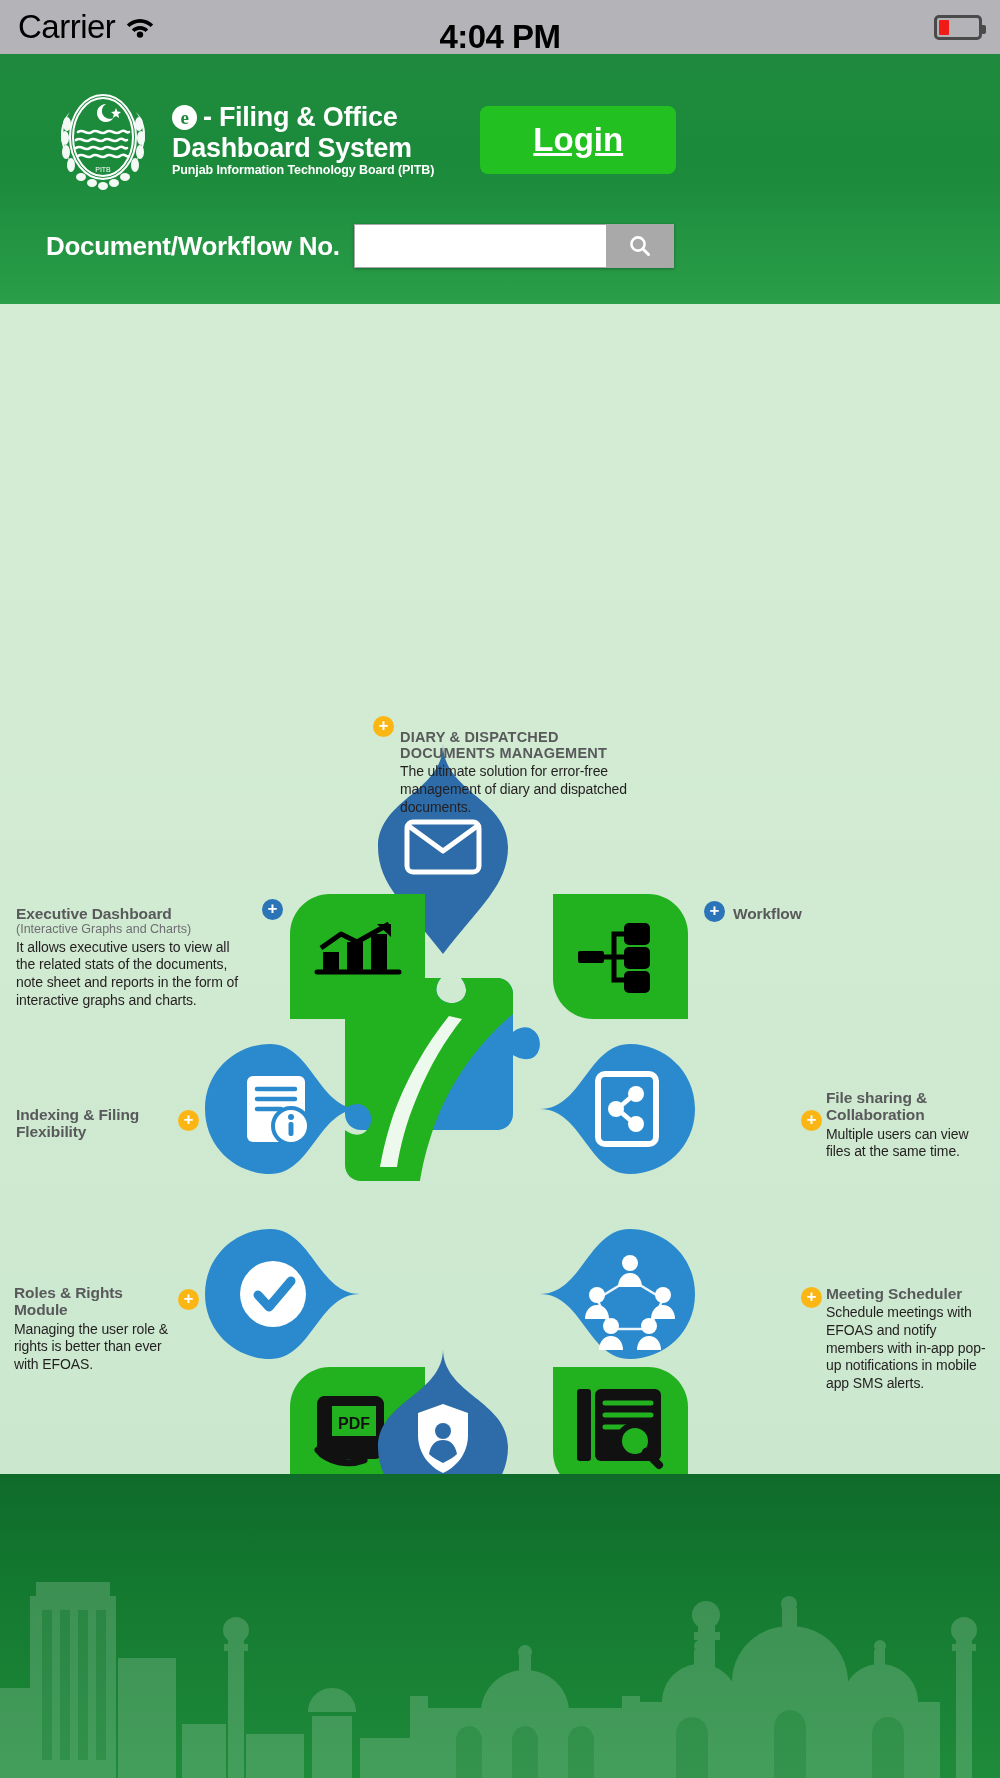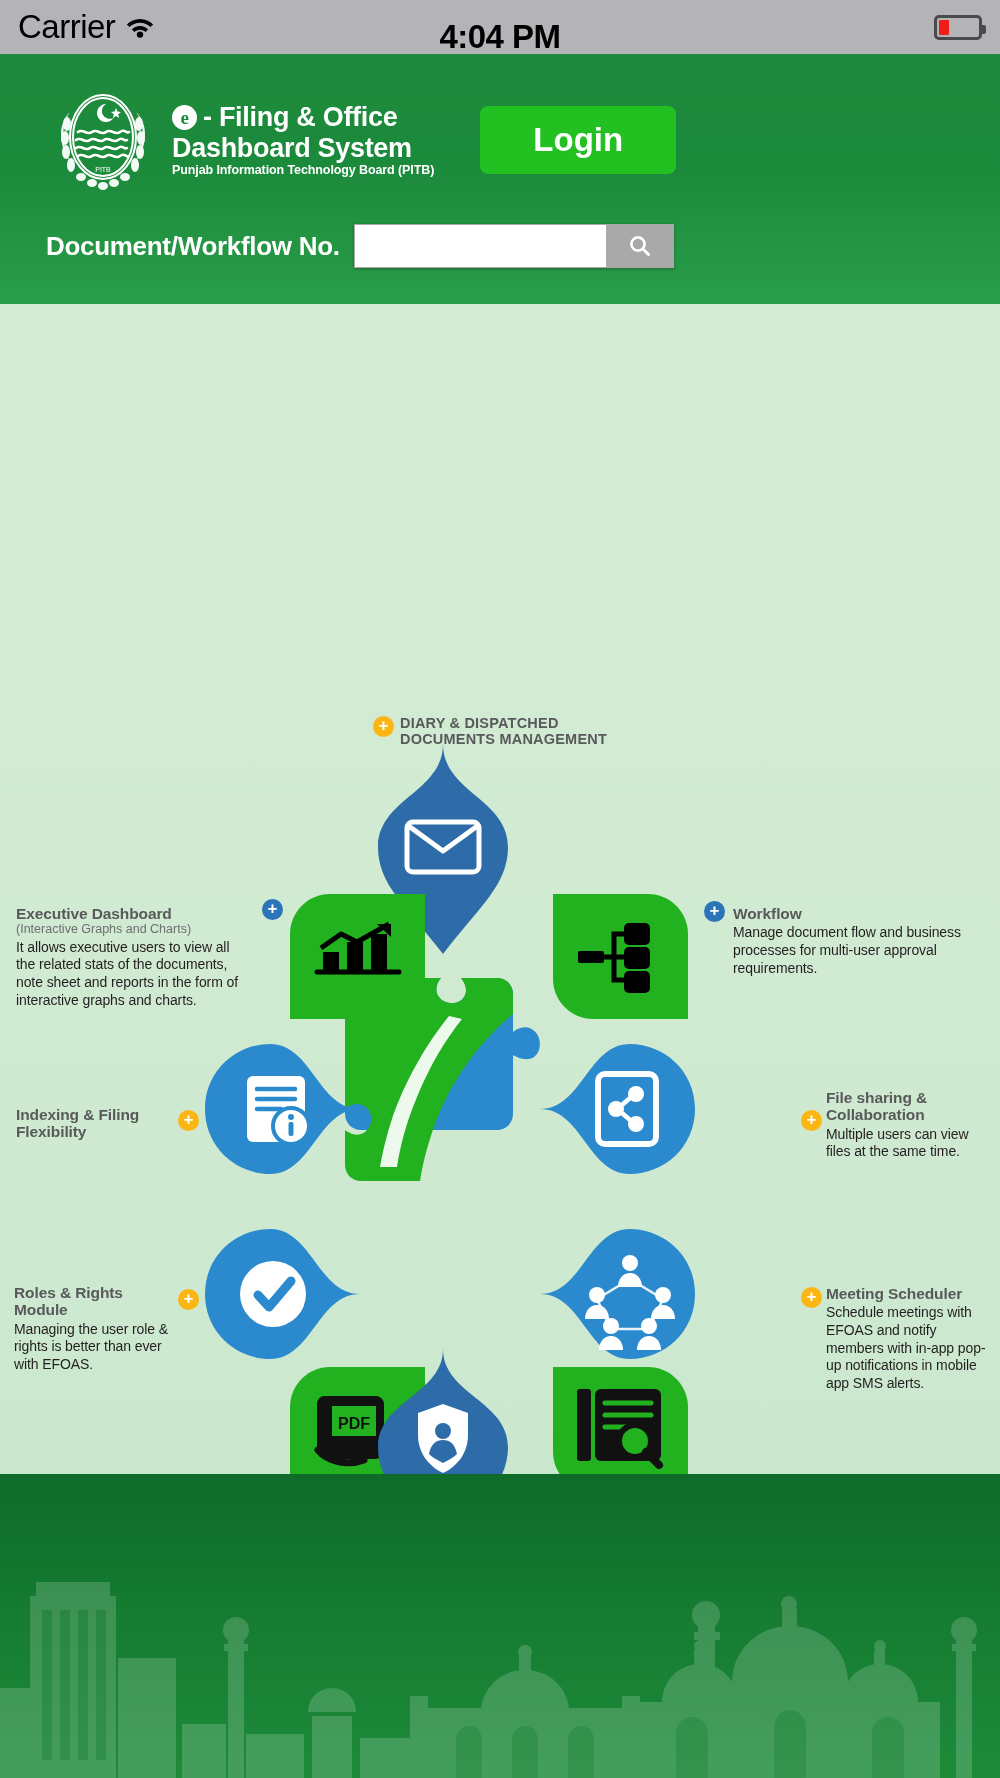--- a/index.html
+++ b/index.html
@@ -58,20 +58,21 @@
     margin-right: 4px; font-family: "Liberation Serif", serif;
   }
   .brand-line2 { color: #fff; font-size: 27px; font-weight: 700; line-height: 1.12; letter-spacing: -0.3px; }
   .brand-sub { color: #fff; font-size: 12.5px; font-weight: 700; letter-spacing: -0.1px; }
   .login-btn {
     margin-left: 46px; background: #22c020; color: #fff;
     border: none; border-radius: 8px;
     width: 196px; height: 68px;
     font-size: 33px; font-weight: 700; cursor: pointer;
     font-family: "Liberation Sans", sans-serif;
+    text-decoration: underline;
   }
   .search-row {
     display: flex; align-items: center; position: absolute;
     left: 46px; top: 170px;
   }
   .search-label { color: #fff; font-size: 26px; font-weight: 700; letter-spacing: -0.3px; }
   .search-box { display: flex; margin-left: 14px; box-shadow: 0 1px 3px rgba(0,0,0,.3); }
   .search-input {
     width: 252px; height: 44px; border: 1px solid #a9a9a9; border-right: none;
     background: #fff; font-size: 17px; padding: 0 10px; outline: none;
@@ -223,23 +224,24 @@
   <div class="petal" style="left:378px; top:440px; width:130px; height:210px;">
     <svg width="130" height="210" viewBox="0 0 130 210">
       <path d="M65 0C65 48 130 55 130 103c0 38-29 60-65 107C29 163 0 141 0 103 0 55 65 48 65 0z" fill="#2d6ca8"></path>
       <g transform="translate(29,78)">
         <rect x="0" y="0" width="72" height="50" rx="6" fill="none" stroke="#fff" stroke-width="5"></rect>
         <path d="M3 5l33 24L69 5" fill="none" stroke="#fff" stroke-width="5" stroke-linecap="round" stroke-linejoin="round"></path>
       </g>
     </svg>
   </div>
   <div class="plus orange" style="left:373px; top:412px;">+</div>
-  <div class="txt" style="left:400px; top:411px; width:255px;">
+  <div class="txt" style="left:400px; top:425px; width:255px;">
     <div class="head caps">DIARY &amp; DISPATCHED</div>
     <div class="head caps">DOCUMENTS MANAGEMENT</div>
+    <div class="body">The ultimate solution for error-free management of diary and dispatched documents.</div>
   </div>
 
   <div class="petal" style="left:290px; top:590px; width:135px; height:125px;">
     <svg width="135" height="125" viewBox="0 0 135 125">
       <path d="M135 0H40C18 0 0 18 0 40v85h95c22 0 40-18 40-40z" fill="#22b11f"></path>
       <g transform="translate(25,30)">
         <path d="M2 48h82" stroke="#000" stroke-width="5" stroke-linecap="round"></path>
         <rect x="8" y="28" width="16" height="20" fill="#000"></rect>
         <rect x="32" y="18" width="16" height="30" fill="#000"></rect>
         <rect x="56" y="10" width="16" height="38" fill="#000"></rect>
@@ -263,21 +265,20 @@
         <rect x="46" y="4" width="26" height="22" rx="5"></rect>
         <rect x="46" y="28" width="26" height="22" rx="5"></rect>
         <rect x="46" y="52" width="26" height="22" rx="5"></rect>
         <path d="M26 38h10v-23h10M36 38h10M26 38h10v23h10" fill="none" stroke="#000" stroke-width="5"></path>
       </g>
     </svg>
   </div>
   <div class="plus blue" style="left:704px; top:597px;">+</div>
   <div class="txt" style="left:733px; top:601px; width:250px;">
     <div class="head">Workflow</div>
-    <div class="body">Manage document flow and business processes for multi-user approval requirements.</div>
   </div>
 
   <div class="petal" style="left:205px; top:740px; width:155px; height:130px;">
     <svg width="155" height="130" viewBox="0 0 155 130">
       <path d="M155 65c-42 0-48-65-90-65C32 0 0 26 0 65c0 39 32 65 65 65 42 0 48-65 90-65z" fill="#2b8ace"></path>
       <g transform="translate(42,32)">
         <rect x="0" y="0" width="58" height="66" rx="6" fill="#fff"></rect>
         <g stroke="#2b8ace" stroke-width="4.5" stroke-linecap="round">
           <path d="M10 13h38M10 23h38M10 33h24"></path>
         </g>

